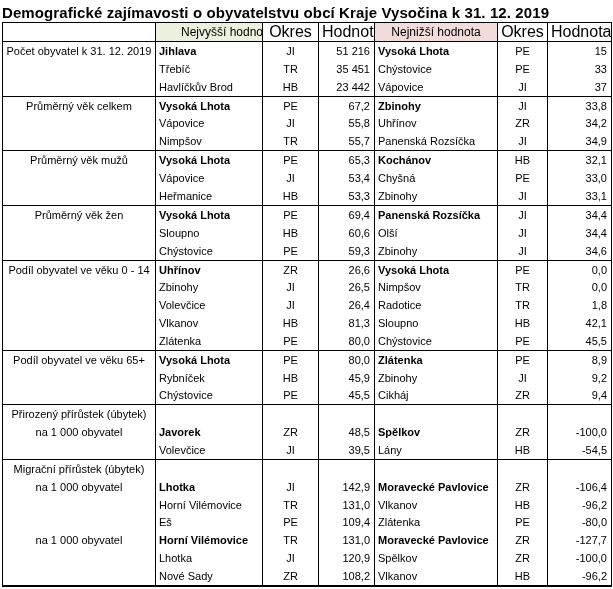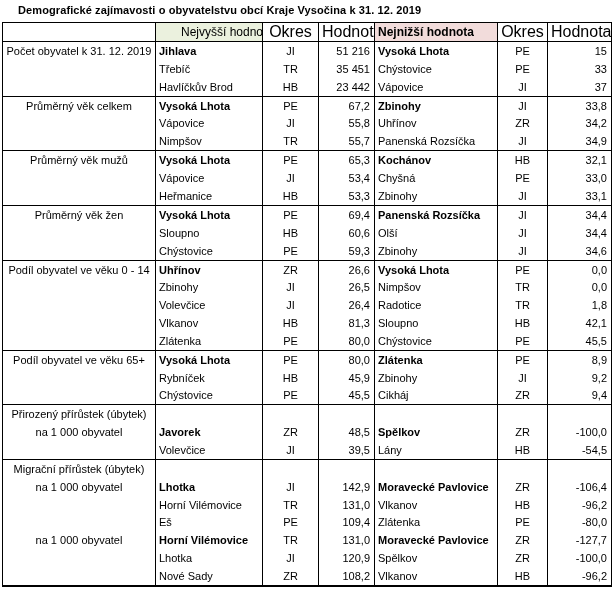--- a/index.html
+++ b/index.html
@@ -6,23 +6,23 @@
     margin: 0;
     padding: 0;
     width: 613px;
     height: 589px;
     background: #ffffff;
     overflow: hidden;
     font-family: "Liberation Sans", "DejaVu Sans", sans-serif;
     color: #000;
   }
   .title {
-    font-size: 11px;
+    font-size: 15px;
     font-weight: bold;
-    padding: 4px 0 0 18px;
+    padding: 4px 0 0 2px;
     height: 18px;
     white-space: nowrap;
     letter-spacing: 0.1px;
   }
   table.demo-table {
     border-collapse: collapse;
     table-layout: fixed;
     margin-left: 2px;
     width: 609px;
     height: 565px;
@@ -34,21 +34,21 @@
     border-right: 1px solid var(--border, #000);
     font-size: 11px;
     padding: 0 3px;
     white-space: nowrap;
     overflow: hidden;
     vertical-align: middle;
   }
   .demo-table thead tr { height: 18px; }
   .demo-table thead th { border-bottom: 1px solid var(--border, #000); font-weight: normal; font-size: 16px; text-align: center; }
   .demo-table thead th.hdr-highest { background: var(--highest-bg, #ebf1de); font-weight: normal; font-size: 12px; text-align: left; padding-left: 25px; }
-  .demo-table thead th.hdr-lowest  { background: var(--lowest-bg, #f2dcdb); font-weight: bold; font-size: 12px; text-align: left; }
+  .demo-table thead th.hdr-lowest  { background: var(--lowest-bg, #f2dcdb); font-weight: normal; font-size: 12px; text-align: center; }
   .demo-table tbody tr.section-start td { border-top: 1px solid var(--border, #000); }
   td.indicator { text-align: center; }
   td.name      { text-align: left; }
   td.okres     { text-align: center; }
   td.value     { text-align: right; padding-right: 4px; }
   .bold        { font-weight: bold; }
 </style>
 </head>
 <body>
 

